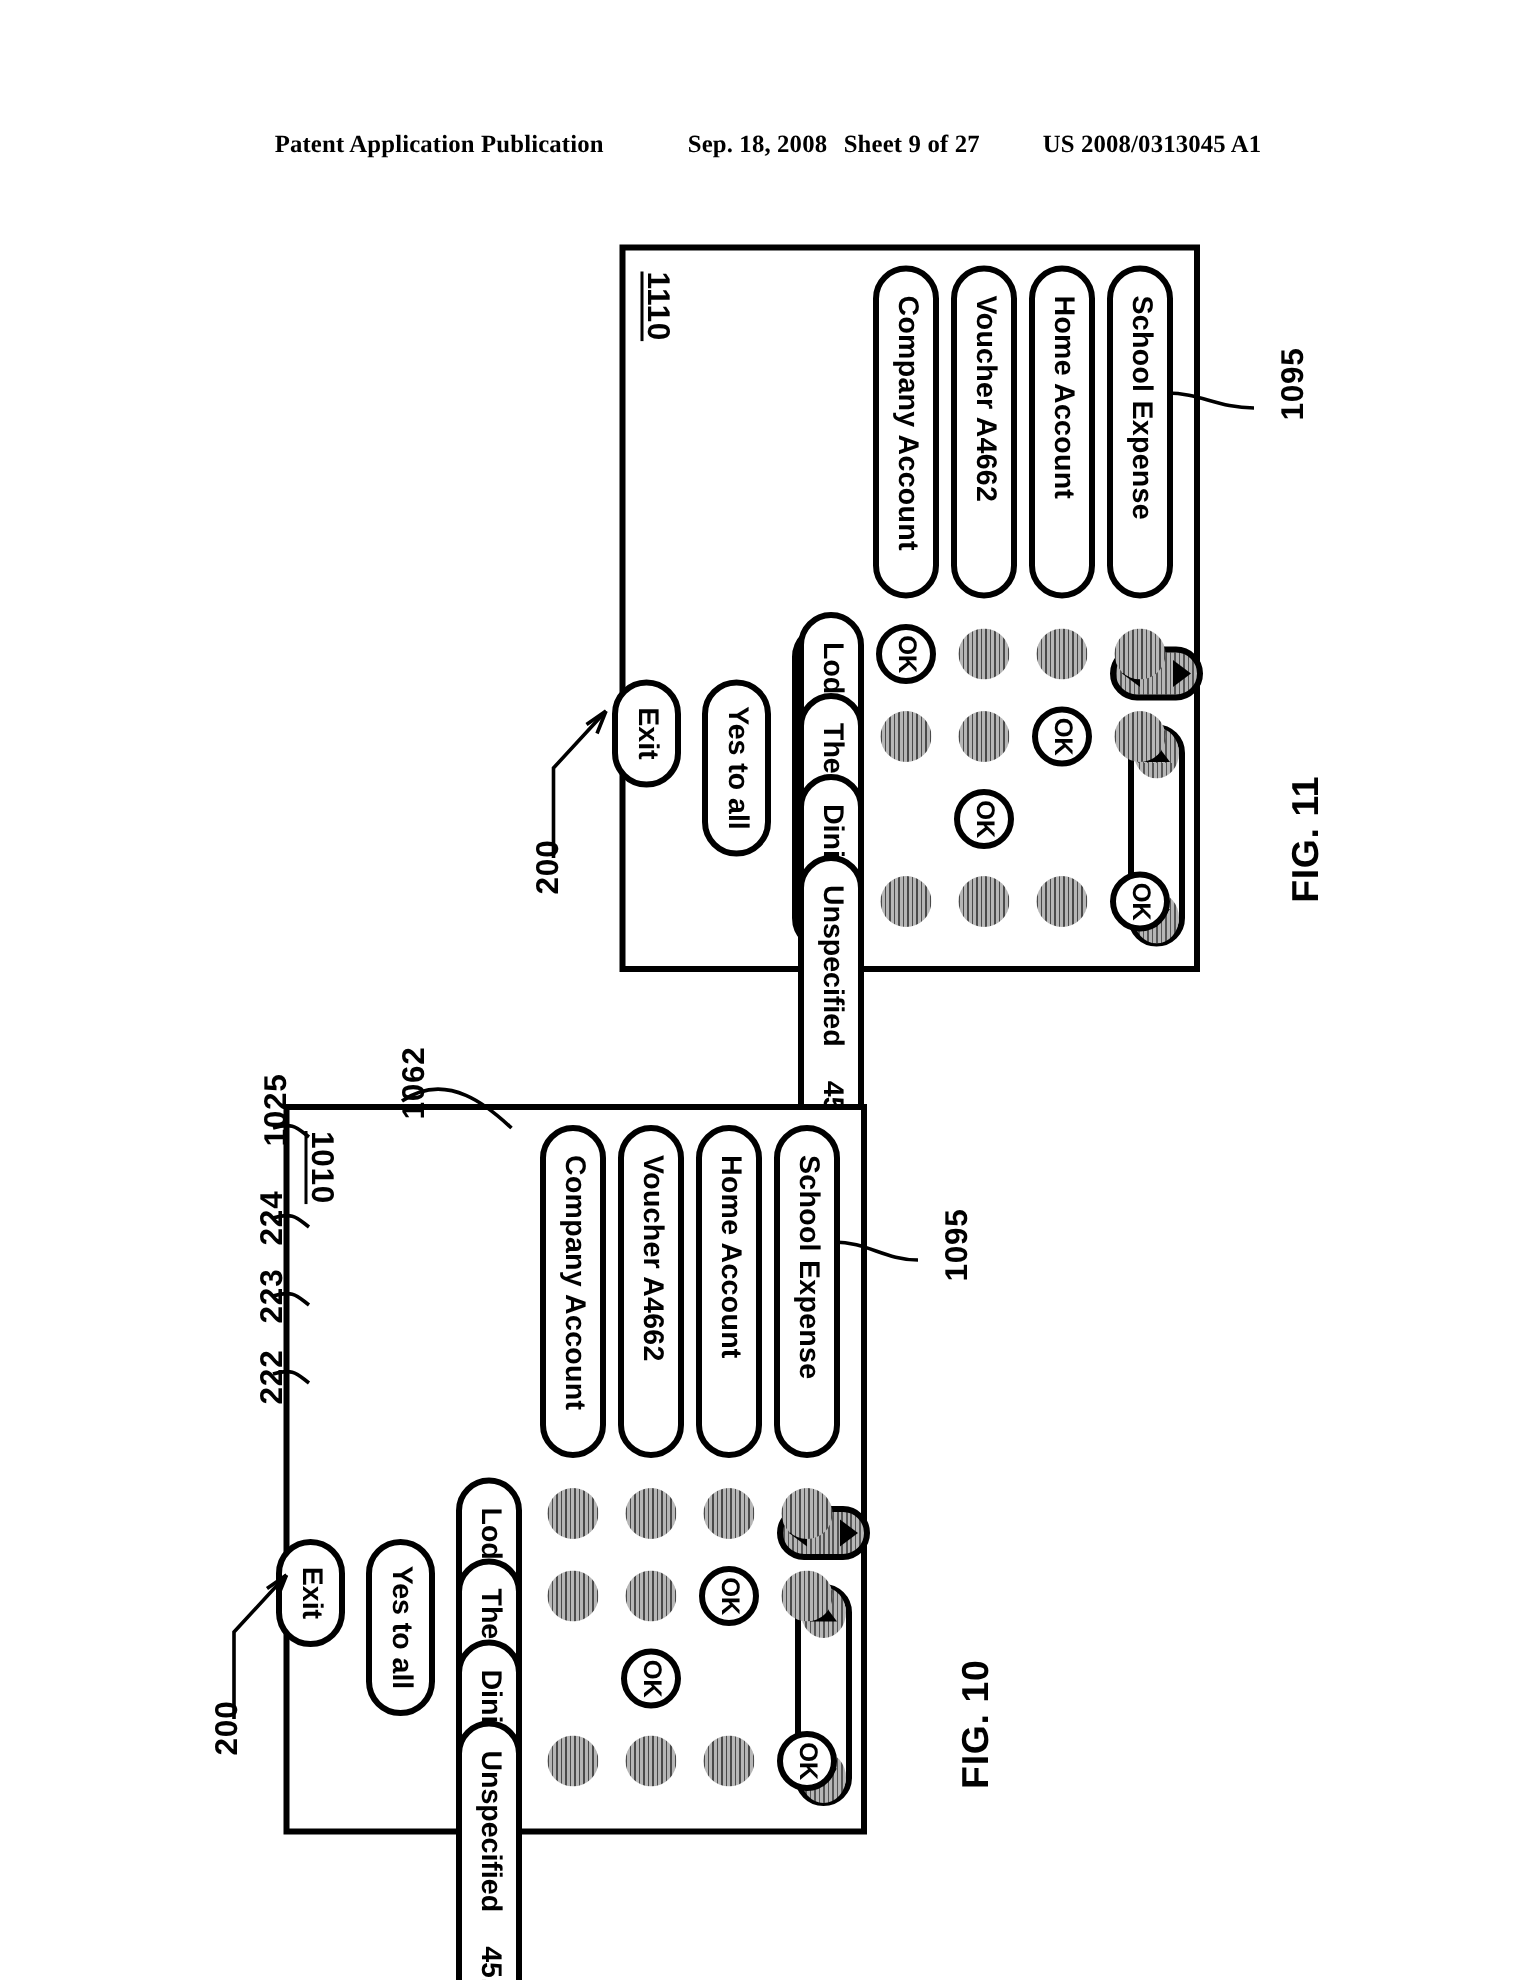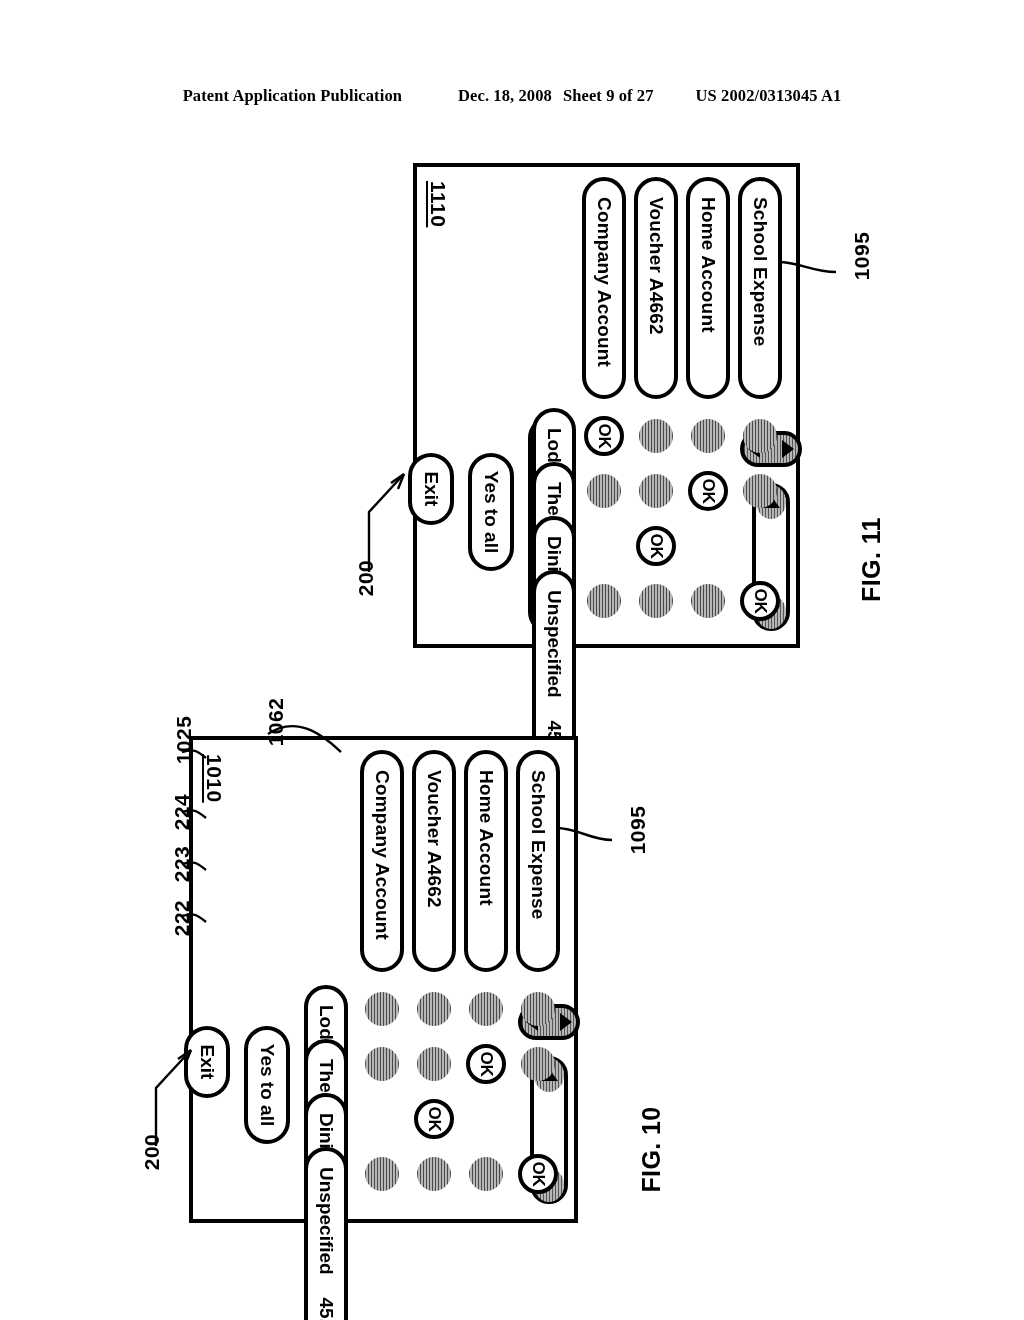--- a/index.html
+++ b/index.html
@@ -190,23 +190,23 @@
     transform-origin:center center;
   }
   svg.leaders{position:absolute;left:0;top:0;overflow:visible;pointer-events:none;}
   svg.leaders path, svg.leaders line{fill:none;stroke:#000;stroke-width:2.4;}
 </style>
 </head>
 <body>
 
 <div class="page-header">
   <span class="seg hdr-pub">Patent Application Publication</span>
-  <span class="seg hdr-date">Dec. 18, 2008</span>
+  <span class="seg hdr-date">Sep. 18, 2008</span>
   <span class="seg hdr-sheet">Sheet 9 of 27</span>
-  <span class="seg hdr-doc">US 2002/0313045 A1</span>
+  <span class="seg hdr-doc">US 2008/0313045 A1</span>
 </div>
 
 <div class="figure">
 
   <div class="device-rot" style="left:800px;top:163px;">
     <div class="device" style="width:485px;height:387px;">
 
       <div class="screen-id" style="left:14px;top:346px;">1110</div>
 
       <div class="updown" style="left:264px;top:-6px;">

